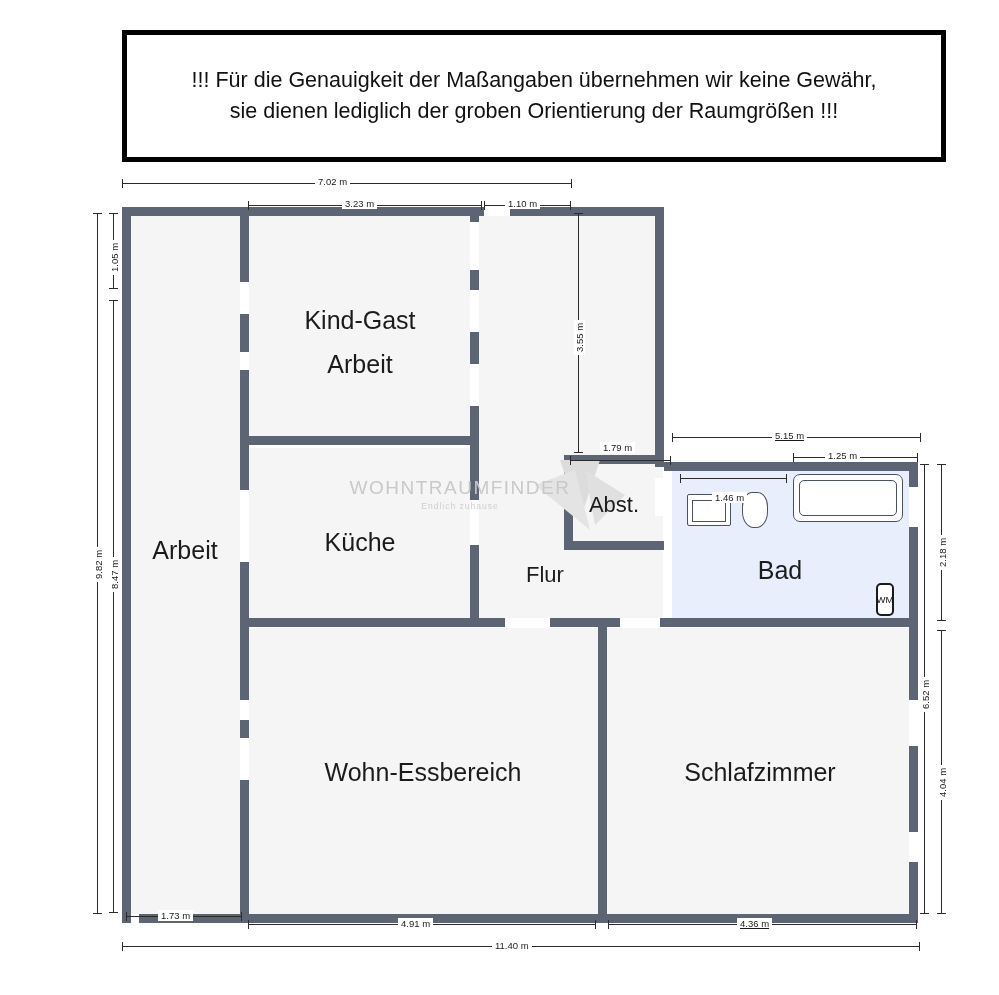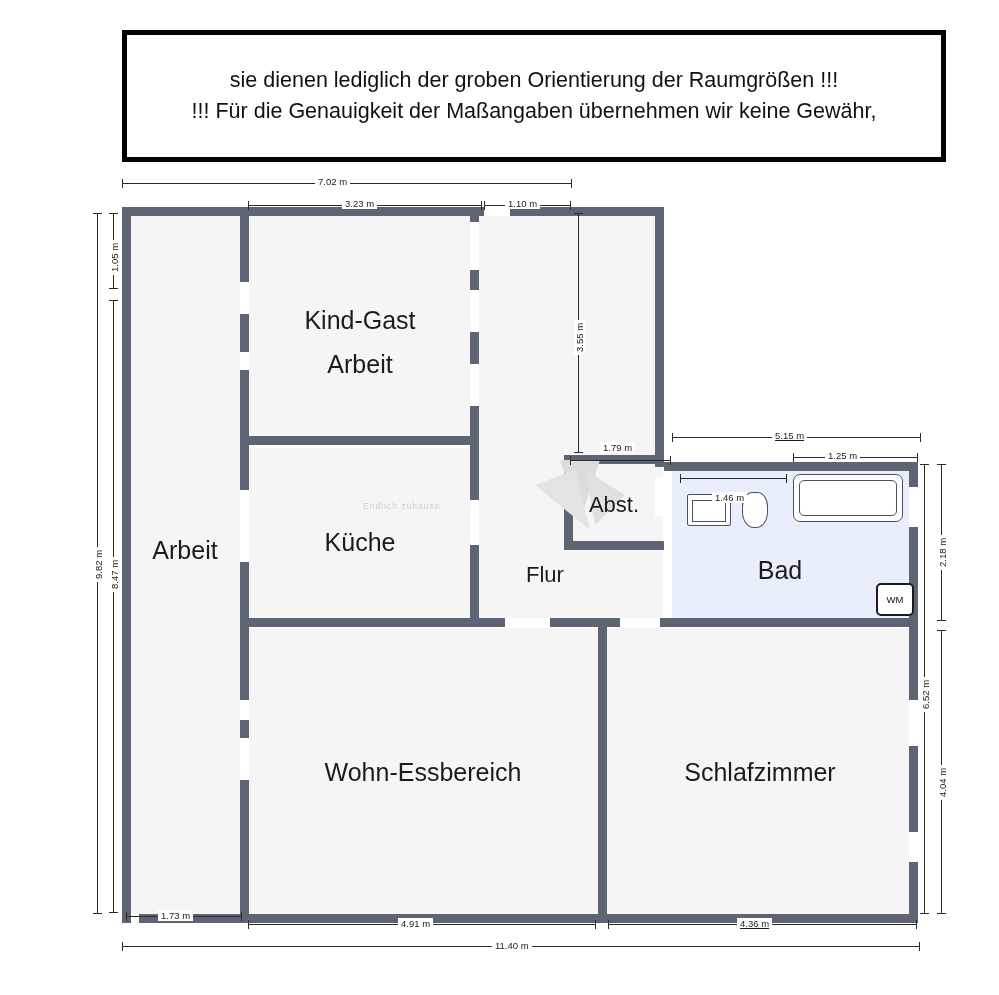--- a/index.html
+++ b/index.html
@@ -169,36 +169,37 @@
     left: 0;
     top: 52px;
     width: 230px;
     text-align: center;
     font-size: 19px;
     letter-spacing: 1.5px;
     color: #c9c9c9;
   }
   .wm-sub {
     position: absolute;
-    left: 18px;
+    left: 0;
     top: 76px;
     width: 230px;
+    text-align: center;
     font-size: 8.5px;
     letter-spacing: 1px;
     color: #cfcfcf;
   }
 </style>
 </head>
 <body>
 
 <div id="stage">
 
   <div class="disclaimer">
+    <div class="disclaimer-line">!!! Für die Genauigkeit der Maßangaben übernehmen wir keine Gewähr,</div>
     <div class="disclaimer-line">sie dienen lediglich der groben Orientierung der Raumgrößen !!!</div>
-    <div class="disclaimer-line">!!! Für die Genauigkeit der Maßangaben übernehmen wir keine Gewähr,</div>
   </div>
 
   <div>
 
     <div class="room-fill" style="left:130px; top:215px; width:110px; height:700px;"></div>
     <div class="room-fill" style="left:248px; top:215px; width:222px; height:225px;"></div>
     <div class="room-fill" style="left:248px; top:448px; width:222px; height:172px;"></div>
     <div class="room-fill" style="left:478px; top:215px; width:185px; height:405px;"></div>
     <div class="room-fill" style="left:570px; top:462px; width:92px; height:85px;"></div>
     <div class="bad-fill" style="left:672px; top:462px; width:245px; height:158px;"></div>
@@ -242,30 +243,31 @@
     <div class="door-gap" style="left:909px; top:832px; width:9px; height:30px;"></div>
     <div class="door-gap" style="left:131px; top:914px; width:8px; height:9px;"></div>
 
     <div class="fixture tub" style="left:793px; top:474px; width:110px; height:48px;">
       <div class="tub-inner"></div>
     </div>
     <div class="fixture sink" style="left:687px; top:494px; width:44px; height:32px;">
       <div class="sink-inner"></div>
     </div>
     <div class="fixture wc" style="left:742px; top:492px; width:26px; height:36px;"></div>
-    <div class="wm-box" style="left:876px; top:583px; width:38px; height:33px;">
+    <div class="wm-box" style="left:876px; top:583px; width:18px; height:33px;">
       <span>WM</span>
     </div>
 
     <div class="watermark">
       <svg width="300" height="120" viewBox="0 0 300 120">
         <polygon points="215,35 255,35 235,95" fill="#dcdcdc"></polygon>
         <polygon points="190,60 230,45 245,105" fill="#e4e4e4"></polygon>
         <polygon points="240,45 280,70 250,100" fill="#e0e0e0"></polygon>
       </svg>
+      <div class="wm-text">WOHNTRAUMFINDER</div>
       <div class="wm-sub">Endlich zuhause</div>
     </div>
 
     <div class="room-label" style="left:130px; top:536px; width:110px;">Arbeit</div>
     <div class="room-label" style="left:250px; top:306px; width:220px;">Kind-Gast</div>
     <div class="room-label" style="left:250px; top:350px; width:220px;">Arbeit</div>
     <div class="room-label" style="left:250px; top:528px; width:220px;">Küche</div>
     <div class="room-label small" style="left:574px; top:492px; width:80px;">Abst.</div>
     <div class="room-label small" style="left:490px; top:562px; width:110px;">Flur</div>
     <div class="room-label" style="left:690px; top:556px; width:180px;">Bad</div>

